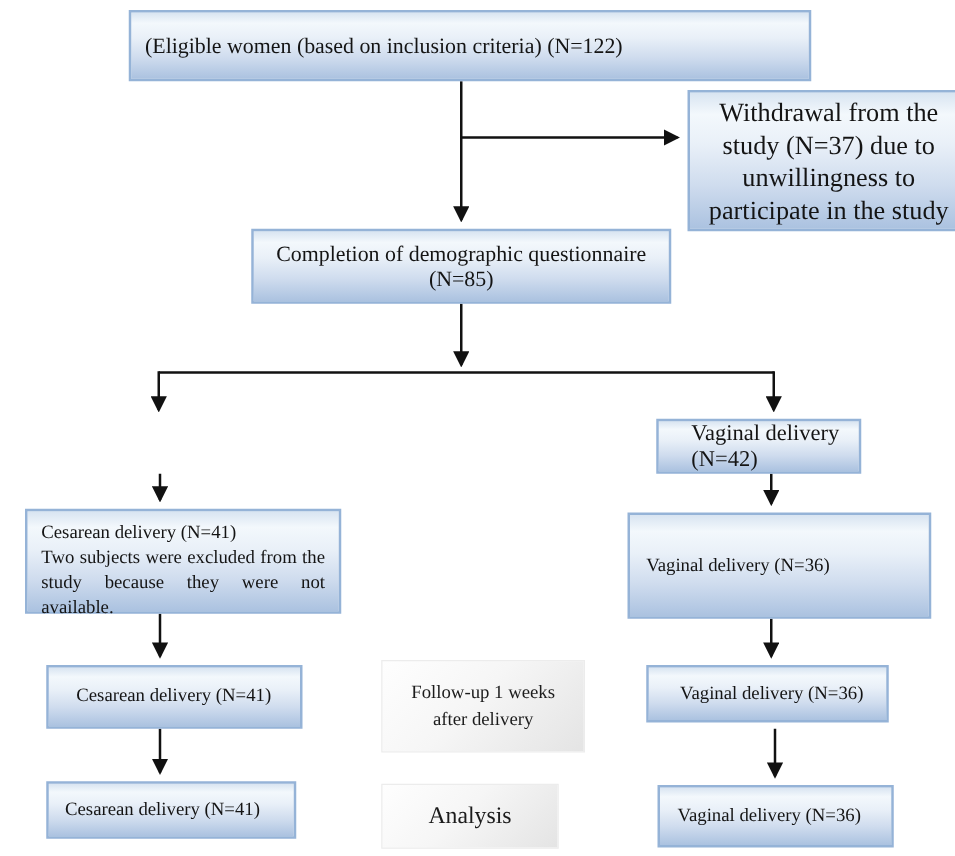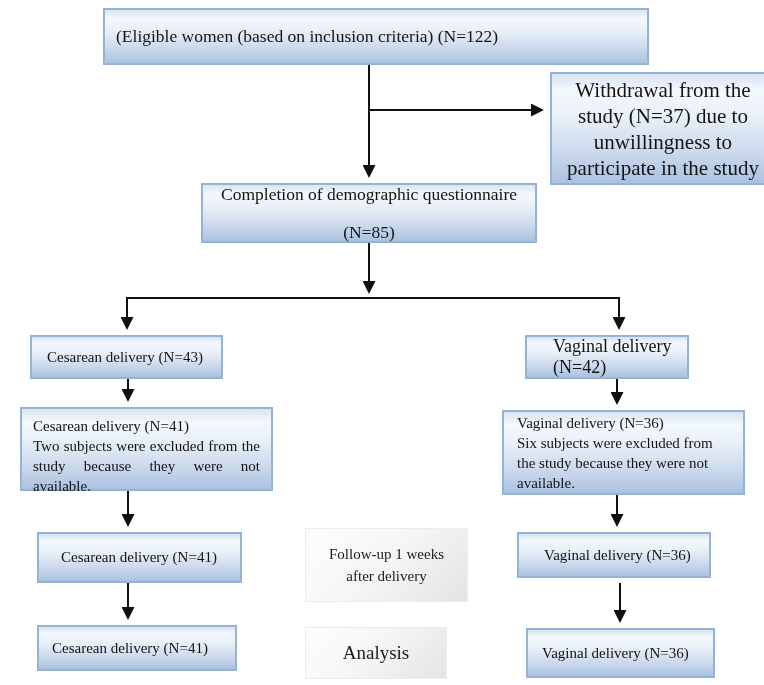--- a/index.html
+++ b/index.html
@@ -17,21 +17,21 @@
     display:flex;align-items:center;
   }
   .gray{
     border:1px solid #ececec;
     background:linear-gradient(135deg,#fefefe 0%,#f6f6f6 45%,#e4e4e4 100%);
     justify-content:center;text-align:center;color:#1c1c1c;
   }
   
   .n-eligible{left:88px;top:8px;width:546px;height:57px;padding-left:11px;font-size:17.5px;}
   .n-withdrawal{left:535px;top:72px;width:226px;height:113px;justify-content:center;text-align:center;font-size:21px;line-height:26px;padding:2px 6px;}
-  .n-demographic{left:186px;top:183px;width:336px;height:60px;justify-content:flex-start;text-align:center;font-size:17.5px;line-height:38px;}
+  .n-demographic{left:186px;top:183px;width:336px;height:60px;justify-content:flex-start;text-align:center;font-size:17.5px;line-height:20px;}
   .n-ces43{left:15px;top:335px;width:193px;height:44px;padding-left:15px;font-size:15px;}
   .n-vag42{left:510px;top:335px;width:164px;height:44px;padding-left:26px;font-size:18px;}
   .n-cesx{left:5px;top:407px;width:253px;height:84px;padding:7px 11px;font-size:15px;line-height:20px;display:block;}
   .n-cesx .note{display:block;text-align:justify;}
   .n-vagx{left:487px;top:410px;width:243px;height:85px;padding:6px 13px;font-size:15px;line-height:20px;flex-direction:column;align-items:flex-start;justify-content:center;}
   .n-fu2{left:292px;top:406px;width:160px;height:84px;font-size:15px;line-height:22px;padding:0 14px;}
   .n-ces41m{left:22px;top:532px;width:205px;height:51px;padding-left:22px;font-size:15px;}
   .n-fu6{left:290px;top:528px;width:163px;height:74px;font-size:15px;line-height:22px;padding:0 14px;}
   .n-vag36m{left:502px;top:532px;width:194px;height:46px;padding-left:25px;font-size:15px;}
   .n-ces41f{left:22px;top:625px;width:200px;height:46px;padding-left:13px;font-size:15px;}
@@ -93,37 +93,33 @@
   </div>
 
   <div class="box n-withdrawal">
     <span>Withdrawal from the study (N=37) due to unwillingness to participate in the study</span>
   </div>
 
   <div class="box n-demographic">
     <span>Completion of demographic questionnaire (N=85)</span>
   </div>
 
-  <div class="box n-ces43">
-    <span>Cesarean delivery (N=43)</span>
-  </div>
 
   <div class="box n-vag42">
     <span>Vaginal delivery (N=42)</span>
   </div>
 
   <div class="box n-cesx">
     <span>Cesarean delivery (N=41)</span>
     <span class="note">Two subjects were excluded from the study because they were not available.</span>
   </div>
 
 
   <div class="box n-vagx">
     <span>Vaginal delivery (N=36)</span>
-    <span class="note">Six subjects were excluded from the study because they were not available.</span>
   </div>
 
   <div class="box n-ces41m">
     <span>Cesarean delivery (N=41)</span>
   </div>
 
   <div class="box gray n-fu6">
     <span>Follow-up 1 weeks after delivery</span>
   </div>
 

